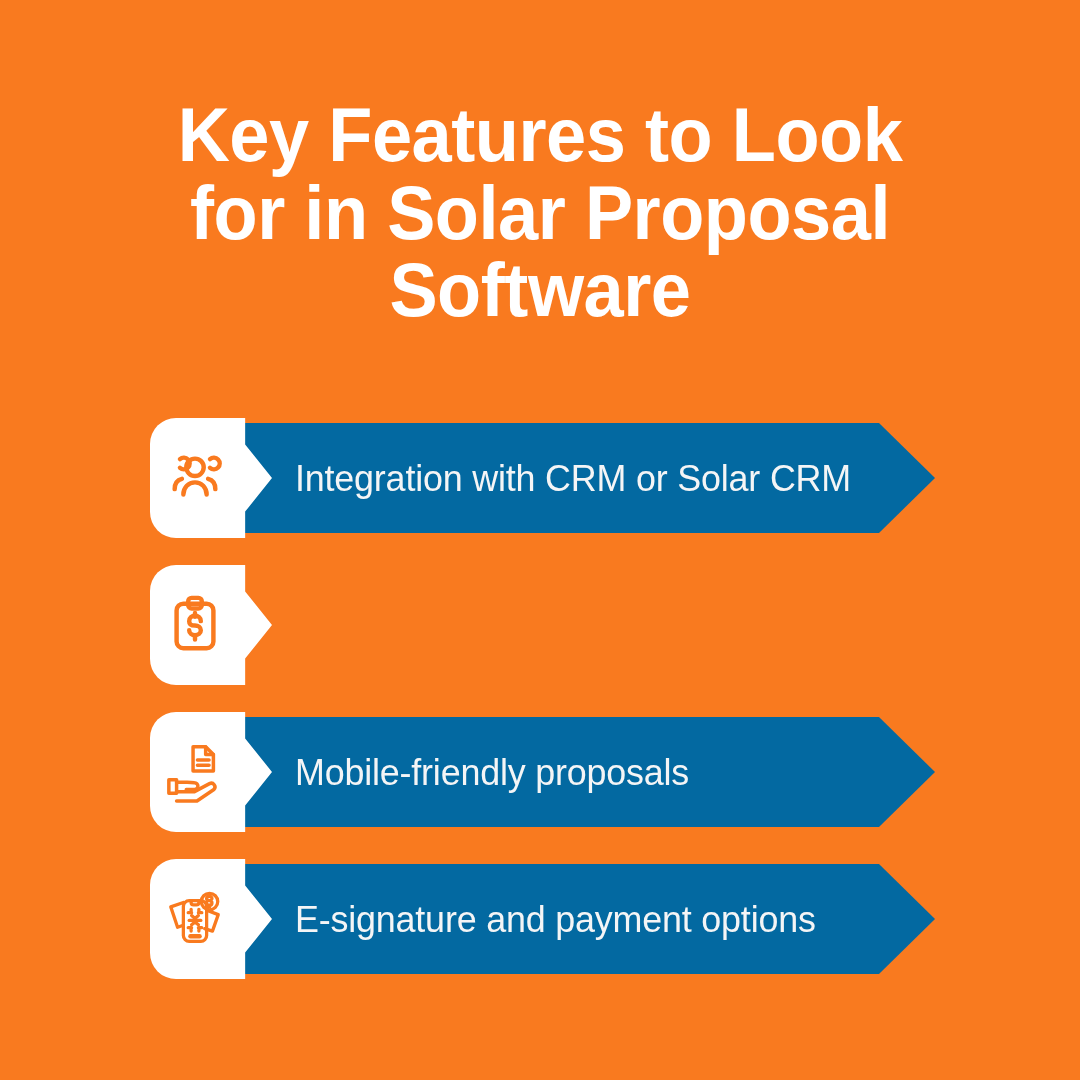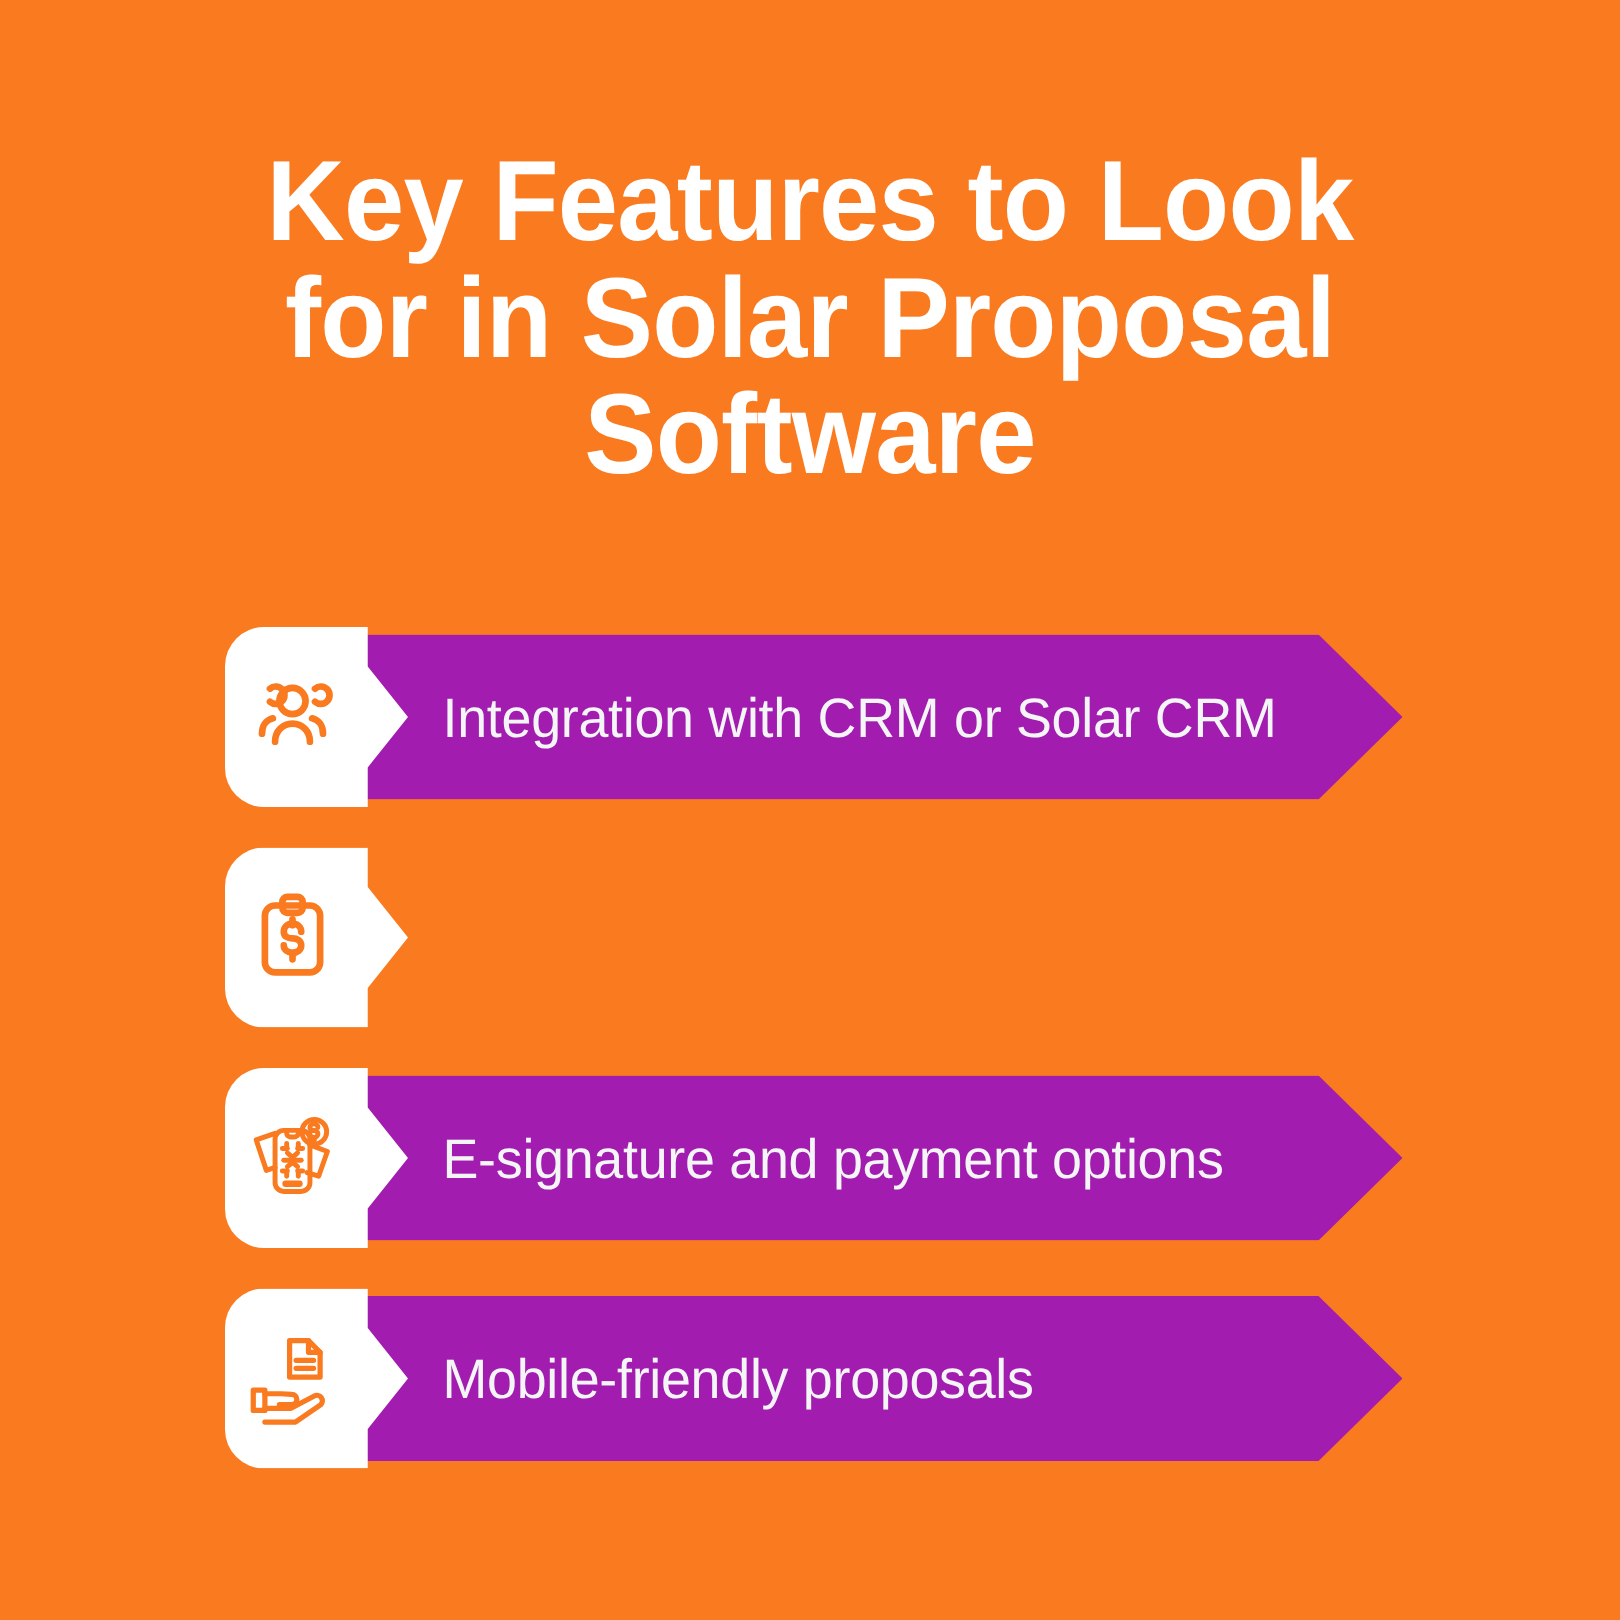--- a/index.html
+++ b/index.html
@@ -60,21 +60,21 @@
     margin-bottom:27px;
   }
 
   
   .row-bar {
     position:absolute;
     left:195px;
     top:5px;
     width:740px;
     height:110px;
-    background:#a21caf;
+    background:#0369a1;
     border-radius:6px;
     -webkit-clip-path:polygon(0 0, calc(100% - 56px) 0, 100% 50%, calc(100% - 56px) 100%, 0 100%);
     clip-path:polygon(0 0, calc(100% - 56px) 0, 100% 50%, calc(100% - 56px) 100%, 0 100%);
     display:flex;
     align-items:center;
   }
 
   .row-label {
     color:#F4F5F6;
     font-family:"Liberation Sans", sans-serif;
@@ -146,20 +146,38 @@
     </div>
 
     <div class="row">
       <div class="row-card">
         <span class="row-icon">
           <svg viewBox="0 0 64 64" fill="none" stroke="#F97A1F" stroke-width="4.6" stroke-linecap="round" stroke-linejoin="round">
             <rect x="13" y="10" width="38" height="46" rx="7"></rect>
             <rect x="25" y="4" width="14" height="11" rx="3.5"></rect>
             <path d="M38 28c0-3.3-2.7-5.5-6-5.5s-6 2.2-6 5.5 2.7 4.6 6 4.6 6 1.6 6 4.8-2.7 5.1-6 5.1-6-2-6-5.1"></path>
             <path d="M32 19.5v4M32 42.5v4.5"></path>
+          </svg>
+        </span>
+      </div>
+    </div>
+
+    <div class="row">
+      <div class="row-bar">
+        <span class="row-label">Mobile-friendly proposals</span>
+      </div>
+      <div class="row-card">
+        <span class="row-icon">
+          <svg viewBox="0 0 64 64" fill="none" stroke="#F97A1F" stroke-width="3.6" stroke-linecap="round" stroke-linejoin="round">
+            <path d="M30 6h13l8 8v17H30z"></path>
+            <path d="M43 6v8h8"></path>
+            <path d="M34.5 19.5h12M34.5 25h12"></path>
+            <path d="M5 40h8v14H5z"></path>
+            <path d="M13 42.5h11l7.5.5a3.5 3.5 0 0 1 0 7H23"></path>
+            <path d="M13 52.5h18l16-8.5a3.8 3.8 0 0 1 4.5 6L34 62H13"></path>
           </svg>
         </span>
       </div>
     </div>
 
     <div class="row">
       <div class="row-bar">
         <span class="row-label">E-signature and payment options</span>
       </div>
       <div class="row-card">
@@ -177,32 +195,14 @@
             <path d="M25 41h3.5M28 44.5V41"></path>
             <path d="M39 41h-3.5M36 44.5V41"></path>
             <path d="M26 33.5h12"></path>
             <path d="M28.5 28.5l3.5 3 3.5-3M28.5 38l3.5-3 3.5 3"></path>
             <rect x="25" y="47.5" width="14" height="4.5" rx="2.25" fill="#F97A1F" stroke="none"></rect>
           </svg>
         </span>
       </div>
     </div>
 
-    <div class="row">
-      <div class="row-bar">
-        <span class="row-label">Mobile-friendly proposals</span>
-      </div>
-      <div class="row-card">
-        <span class="row-icon">
-          <svg viewBox="0 0 64 64" fill="none" stroke="#F97A1F" stroke-width="3.6" stroke-linecap="round" stroke-linejoin="round">
-            <path d="M30 6h13l8 8v17H30z"></path>
-            <path d="M43 6v8h8"></path>
-            <path d="M34.5 19.5h12M34.5 25h12"></path>
-            <path d="M5 40h8v14H5z"></path>
-            <path d="M13 42.5h11l7.5.5a3.5 3.5 0 0 1 0 7H23"></path>
-            <path d="M13 52.5h18l16-8.5a3.8 3.8 0 0 1 4.5 6L34 62H13"></path>
-          </svg>
-        </span>
-      </div>
-    </div>
-
   </div>
 </div>
 
 </body></html>

